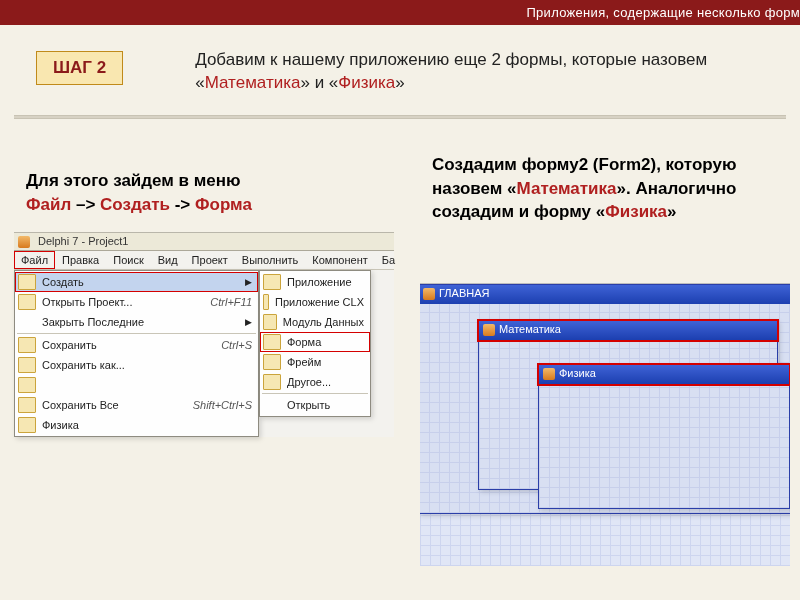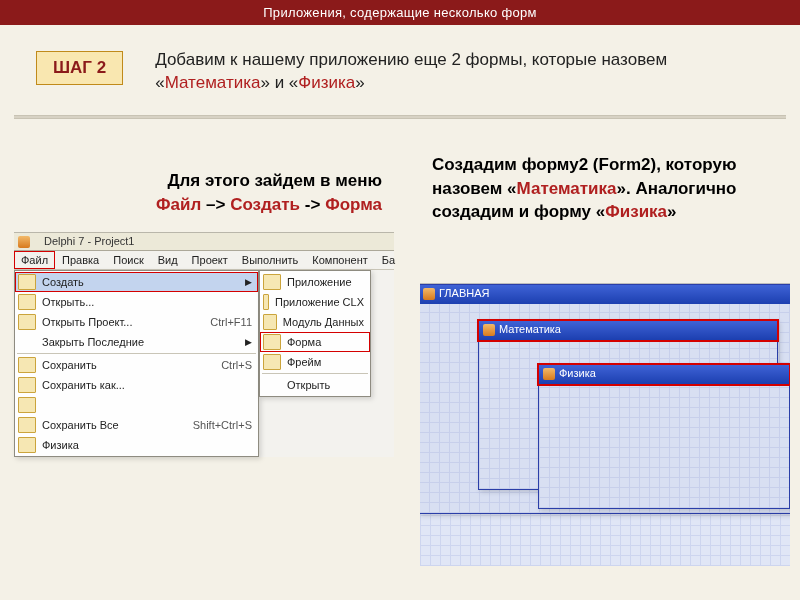--- a/index.html
+++ b/index.html
@@ -1,43 +1,43 @@
 <!DOCTYPE html>
 <html><head>
 <meta charset="utf-8">
 <style>
   * { box-sizing: border-box; margin: 0; padding: 0; }
   body { width: 800px; height: 600px; background: #f4f1e7; font-family: Verdana, Arial, sans-serif; overflow: hidden; }
-  .header { background: #8b1a1a; color: #fff; text-align: center; font-size: 13px; padding: 5px 0; letter-spacing: .3px; }
-  .top-row { display: flex; align-items: flex-start; padding: 24px 30px 14px 36px; }
+  .header { background: #8b1a1a; color: #fff; text-align: right; font-size: 13px; padding: 5px 0; letter-spacing: .3px; }
+  .top-row { display: flex; align-items: flex-start; padding: 24px 30px 14px 36px; gap: 40px; }
   .step-badge { border: 1.5px solid #c08a1a; background: #f9e7b0; color: #8b1a1a; font-weight: bold; padding: 6px 16px; font-size: 17px; margin-right: 32px; margin-top: 2px; white-space: nowrap; }
   .heading { font-size: 17px; font-weight: normal; color: #222; line-height: 1.35; max-width: 560px; }
   .heading .hl { color: #b02020; }
   .divider { margin: 6px 14px 0 14px; height: 4px; background: #d7d2c4; border-top: 1px solid #c8c3b4; border-bottom: 1px solid #c8c3b4; }
   .columns { display: flex; padding: 34px 14px 0 14px; gap: 26px; }
   .col-left, .col-right { flex: 1; }
   .caption { font-size: 17px; font-weight: bold; line-height: 1.4; padding: 0 12px 16px 12px; text-align: left; }
-  .col-left .caption { text-align: right; padding-top: 16px; }
+  .col-left .caption { text-align: left; padding-top: 16px; }
   .caption .hl { color: #b02020; }
   
   .shot1 { width: 380px; background: #f3f2ee; border-top: 1px solid #b9b6aa; font-family: Tahoma, Arial, sans-serif; font-size: 11px; color: #222; position: relative; }
-  .titlebar { background:#ece9d8; border-bottom:1px solid #aca899; font-size:11px; padding:2px 6px 3px 30px; position:relative; color:#333; }
+  .titlebar { background:#ece9d8; border-bottom:1px solid #aca899; font-size:11px; padding:2px 6px 3px 24px; position:relative; color:#333; }
   .titlebar::before { content:""; position:absolute; left:4px; top:3px; width:12px; height:12px; background: linear-gradient(#f2b969,#d87a1d); border-radius:2px; }
   .menubar { display:flex; background:#f3f2ee; border-bottom:1px solid #c9c5b7; }
   .menubar span { padding:3px 7px; }
   .menubar span.active { border:1.5px solid #d40000; padding:2px 6px; }
   .menus-wrap { display:flex; position:relative; }
   .menu, .submenu { background:#fefefe; border:1px solid #8e8b80; box-shadow: 2px 2px 5px rgba(0,0,0,.15); padding:1px 0; }
   .menu { width: 245px; }
   .submenu { width: 112px; position:absolute; left:245px; top:0; }
   .mi { display:flex; align-items:center; padding:2px 6px 2px 3px; height:20px; position:relative; }
   .mi .ic { width:18px; height:16px; margin-right:6px; display:inline-block; background:#f6e7b3; border:1px solid #cba43c; border-radius:1px; position:relative; }
   .mi .ic.none { background:none; border:none; }
   .mi .lbl { flex:1; white-space:nowrap; }
-  .mi .sc { color:#555; margin-left:auto; padding-left:14px; }
+  .mi .sc { color:#555; margin-left:auto; padding-left:14px;font-style:italic; }
   .mi .arrow { margin-left:auto; font-size:9px; color:#222; }
   .mi.hover { background:#c3d4ee; }
   .mi.box-red { outline:1.5px solid #d40000; outline-offset:-1px; }
   .msep { border-top:1px solid #c9c5b7; margin:1px 2px; }
   
   .shot2 { width: 370px; height: 283px; background: repeating-linear-gradient(0deg,#cdd5ef 0 1px,transparent 1px 10px), repeating-linear-gradient(90deg,#cdd5ef 0 1px,transparent 1px 10px), #e0e6f6; border-top:1px solid #bdbdbd; position:relative; overflow:hidden;margin-top:43px; }
   .win { position:absolute; background: repeating-linear-gradient(0deg,#c7cfeb 0 1px,transparent 1px 10px), repeating-linear-gradient(90deg,#c7cfeb 0 1px,transparent 1px 10px), #d8dff2; border:1px solid #2a3ea8; box-shadow: 2px 2px 5px rgba(0,0,0,.15); }
   .win .tb { height:19px; background: linear-gradient(#3f63d6,#1c3fb0); color:#fff; font-size:11px; padding:2px 0 0 20px; position:relative; }
   .win .tb::before { content:""; position:absolute; left:4px; top:3px; width:12px; height:12px; background:linear-gradient(#f2b969,#d87a1d); border-radius:2px; }
   .win.hl .tb { outline:2px solid #d40000; outline-offset:0; }
@@ -81,24 +81,20 @@
       </div>
       <div class="menus-wrap">
         <div class="menu">
           <div class="mi hover box-red">
               <span class="ic"></span>
               <span class="lbl">Создать</span>
               <span class="arrow">▶</span>
             </div>
           <div class="mi">
               <span class="ic"></span>
-              <span class="lbl">Открыть...</span>
-            </div>
-          <div class="mi">
-              <span class="ic"></span>
               <span class="lbl">Открыть Проект...</span>
               <span class="sc">Ctrl+F11</span>
             </div>
           <div class="mi">
               <span class="ic none"></span>
               <span class="lbl">Закрыть Последние</span>
               <span class="arrow">▶</span>
             </div>
           <div class="msep"></div>
           <div class="mi">
@@ -137,20 +133,24 @@
               <span class="lbl">Модуль Данных</span>
             </div>
           <div class="mi box-red">
               <span class="ic"></span>
               <span class="lbl">Форма</span>
             </div>
           <div class="mi">
               <span class="ic"></span>
               <span class="lbl">Фрейм</span>
             </div>
+          <div class="mi">
+              <span class="ic"></span>
+              <span class="lbl">Другое...</span>
+            </div>
           <div class="msep"></div>
           <div class="mi">
               <span class="ic none"></span>
               <span class="lbl">Открыть</span>
             </div>
         </div>
       </div>
     </div>
   </div>
 

